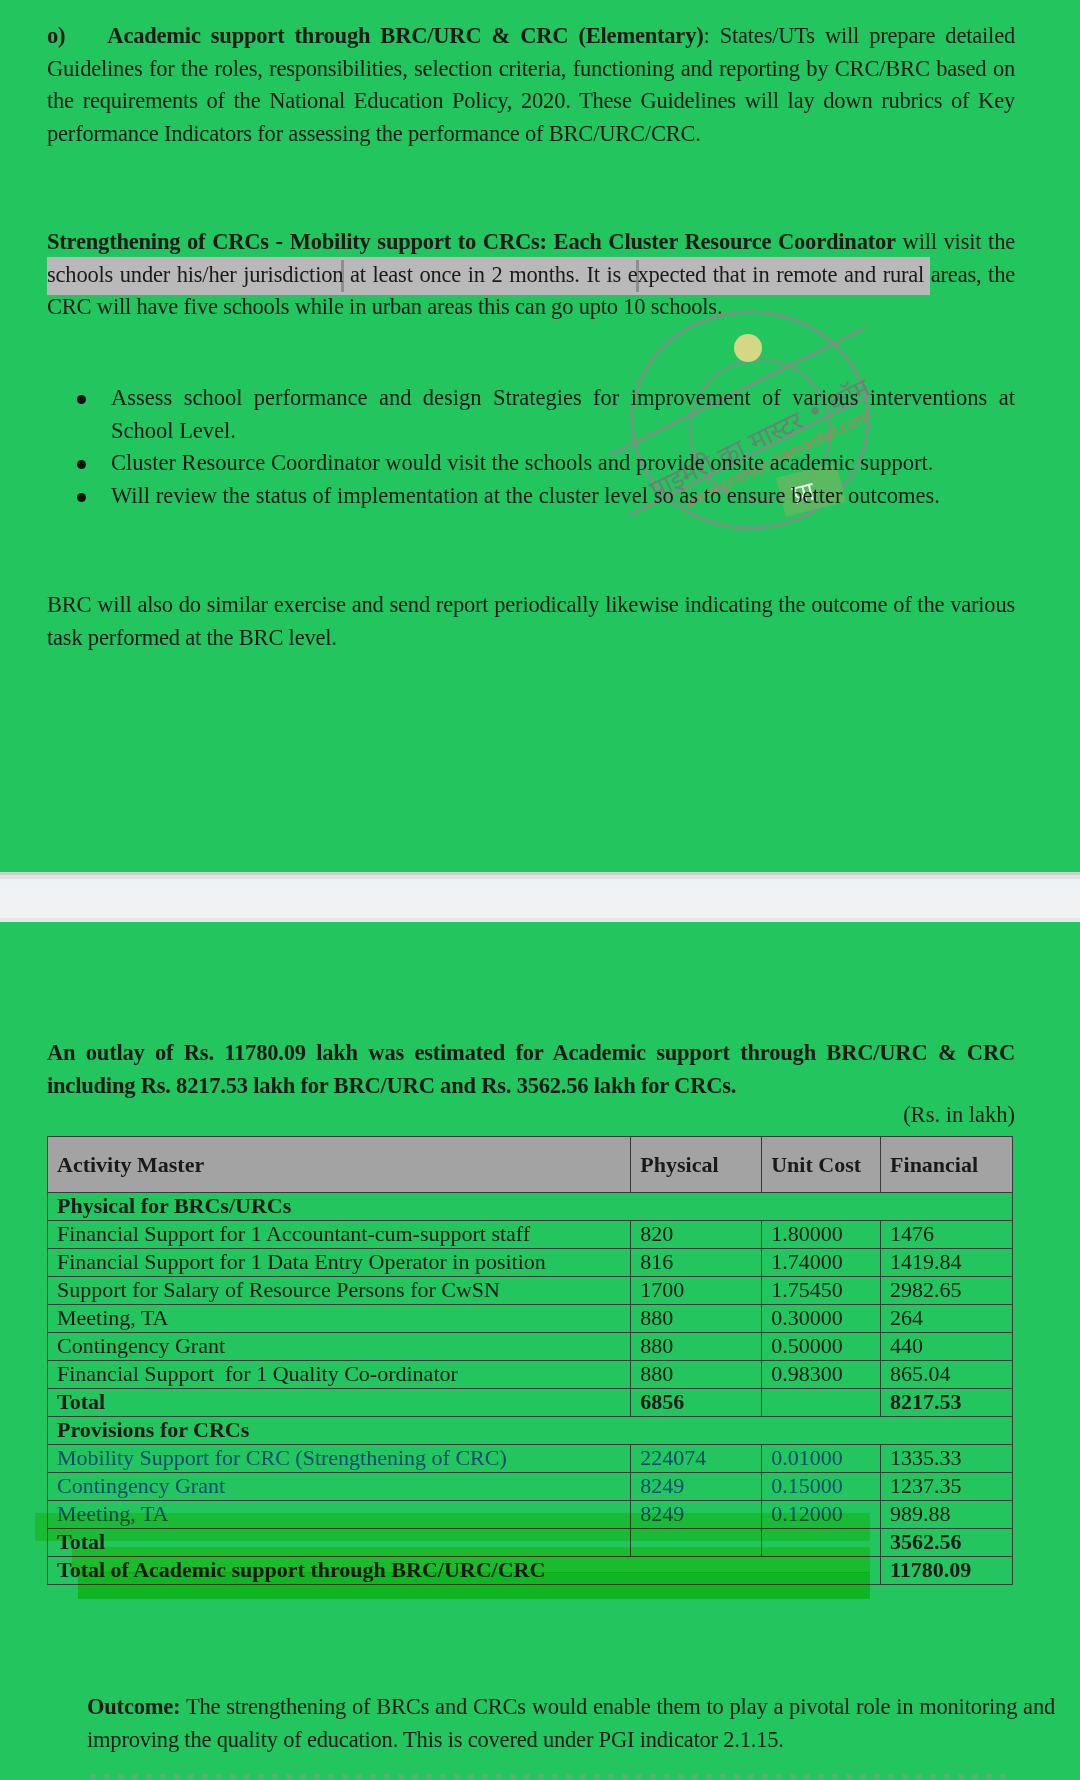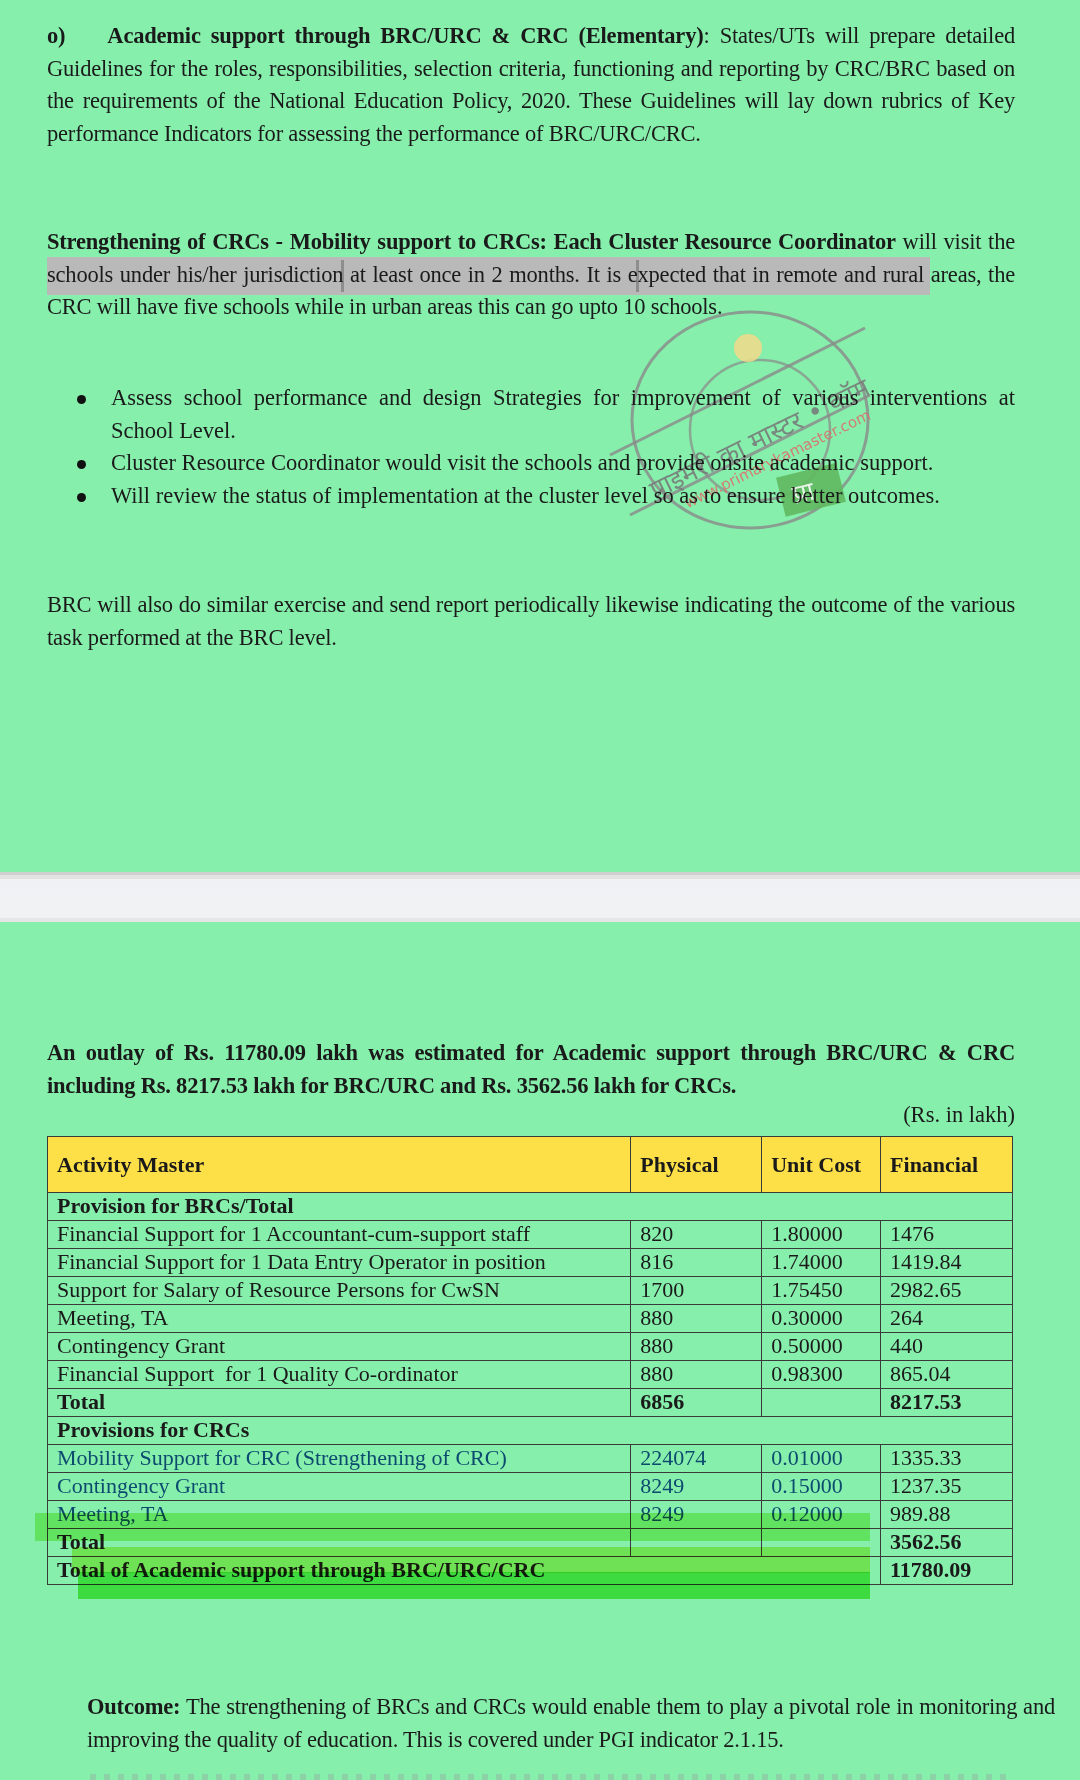--- a/index.html
+++ b/index.html
@@ -1,21 +1,21 @@
 <!DOCTYPE html>
 <html><head>
 <meta charset="utf-8">
 <style>
   html, body { margin: 0; padding: 0; }
   body {
     width: 1080px; height: 1780px; position: relative; overflow: hidden;
     background: #ffffff; color: #1a1a1a;
     font-family: "Liberation Serif", "DejaVu Serif", serif;
   }
-  .page { position: absolute; left: 0; width: 1080px; background: #86efac; }
+  .page { position: absolute; left: 0; width: 1080px; background: #22c55e; }
   .p {
     position: absolute; left: 47px; width: 968px;
     font-size: 22.5px; line-height: 32.6px; text-align: justify;
     text-align-last: left; letter-spacing: -0.2px;
     font-family: "Liberation Serif", serif;
   }
   .p b { font-weight: bold; }
   .sel-hl {
     position: absolute; left: 47px; top: 257px; width: 883px; height: 38px;
     background: #b9b9b9; z-index: 0;
@@ -44,21 +44,21 @@
     position: absolute; right: 65px; top: 1102px; font-size: 22.5px;
   }
   table.outlay {
     position: absolute; left: 47px; top: 1136px; width: 966px;
     border-collapse: collapse; font-size: 22px; z-index: 1;
   }
   table.outlay td, table.outlay th {
     border: 1.5px solid #3a3a3a; padding: 0 9px; vertical-align: top;
     line-height: 26px; text-align: left;
   }
-  table.outlay th { background: #fde047; font-weight: bold; vertical-align: middle; height: 55px; line-height: 28px; }
+  table.outlay th { background: #a3a3a3; font-weight: bold; vertical-align: middle; height: 55px; line-height: 28px; }
   table.outlay td { height: 27px; }
   table.outlay tr.section td { font-weight: bold; }
   table.outlay tr.total td { font-weight: bold; }
   table.outlay td.num { font-weight: normal; }
   table.outlay tr.total td.num-b { font-weight: bold; }
   table.outlay td.just { text-align: justify; text-align-last: left; }
   .hl { position: absolute; z-index: 2; mix-blend-mode: multiply; }
   .hl-1 { left: 35px; top: 1513px; width: 835px; height: 28px; background: #b9f28f; }
   .hl-2 { left: 72px; top: 1547px; width: 798px; height: 26px; background: #d2f27c; }
   .hl-3 { left: 78px; top: 1572px; width: 792px; height: 27px; background: #73ea5e; }
@@ -128,21 +128,21 @@
   <thead>
     <tr>
       <th>Activity Master</th>
       <th>Physical</th>
       <th style="width:100px;">Unit Cost</th>
       <th>Financial</th>
     </tr>
   </thead>
   <tbody>
     <tr class="section">
-      <td colspan="4">Provision for BRCs/Total</td>
+      <td colspan="4">Physical for BRCs/URCs</td>
     </tr>
     <tr>
       <td>Financial Support for 1 Accountant-cum-support staff</td>
       <td class="num">820</td>
       <td class="num">1.80000</td>
       <td class="num">1476</td>
     </tr>
     <tr>
       <td class="just">Financial Support for 1 Data Entry Operator in position</td>
       <td class="num">816</td>

